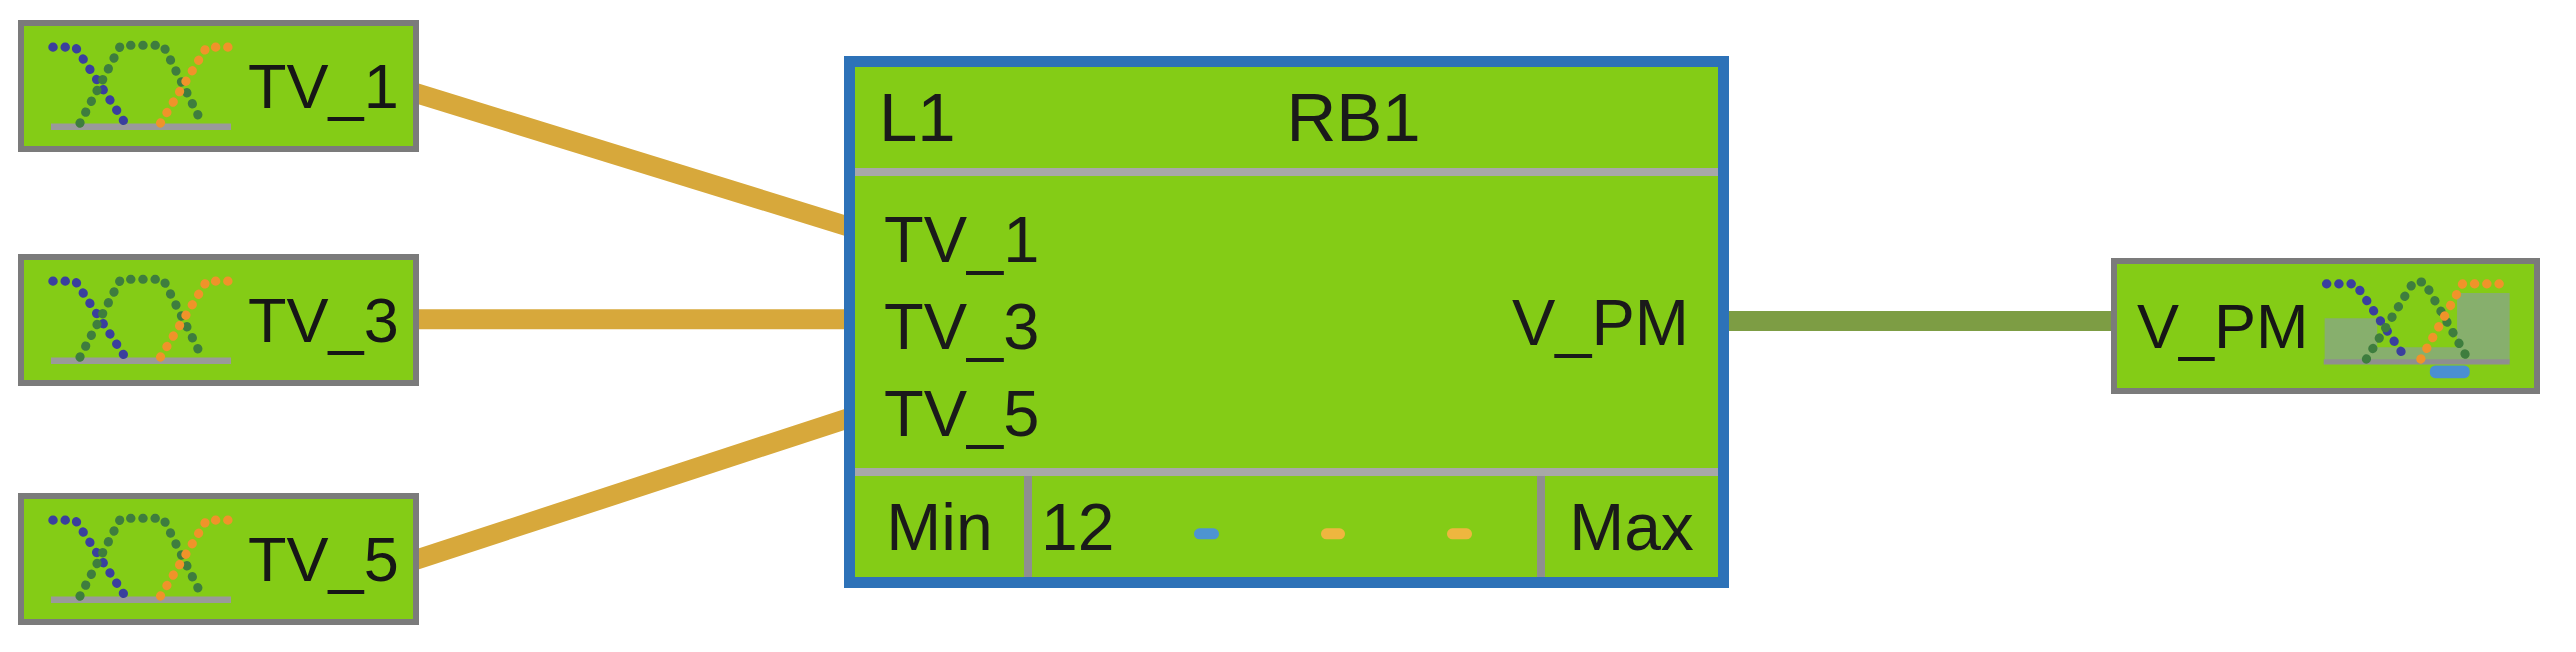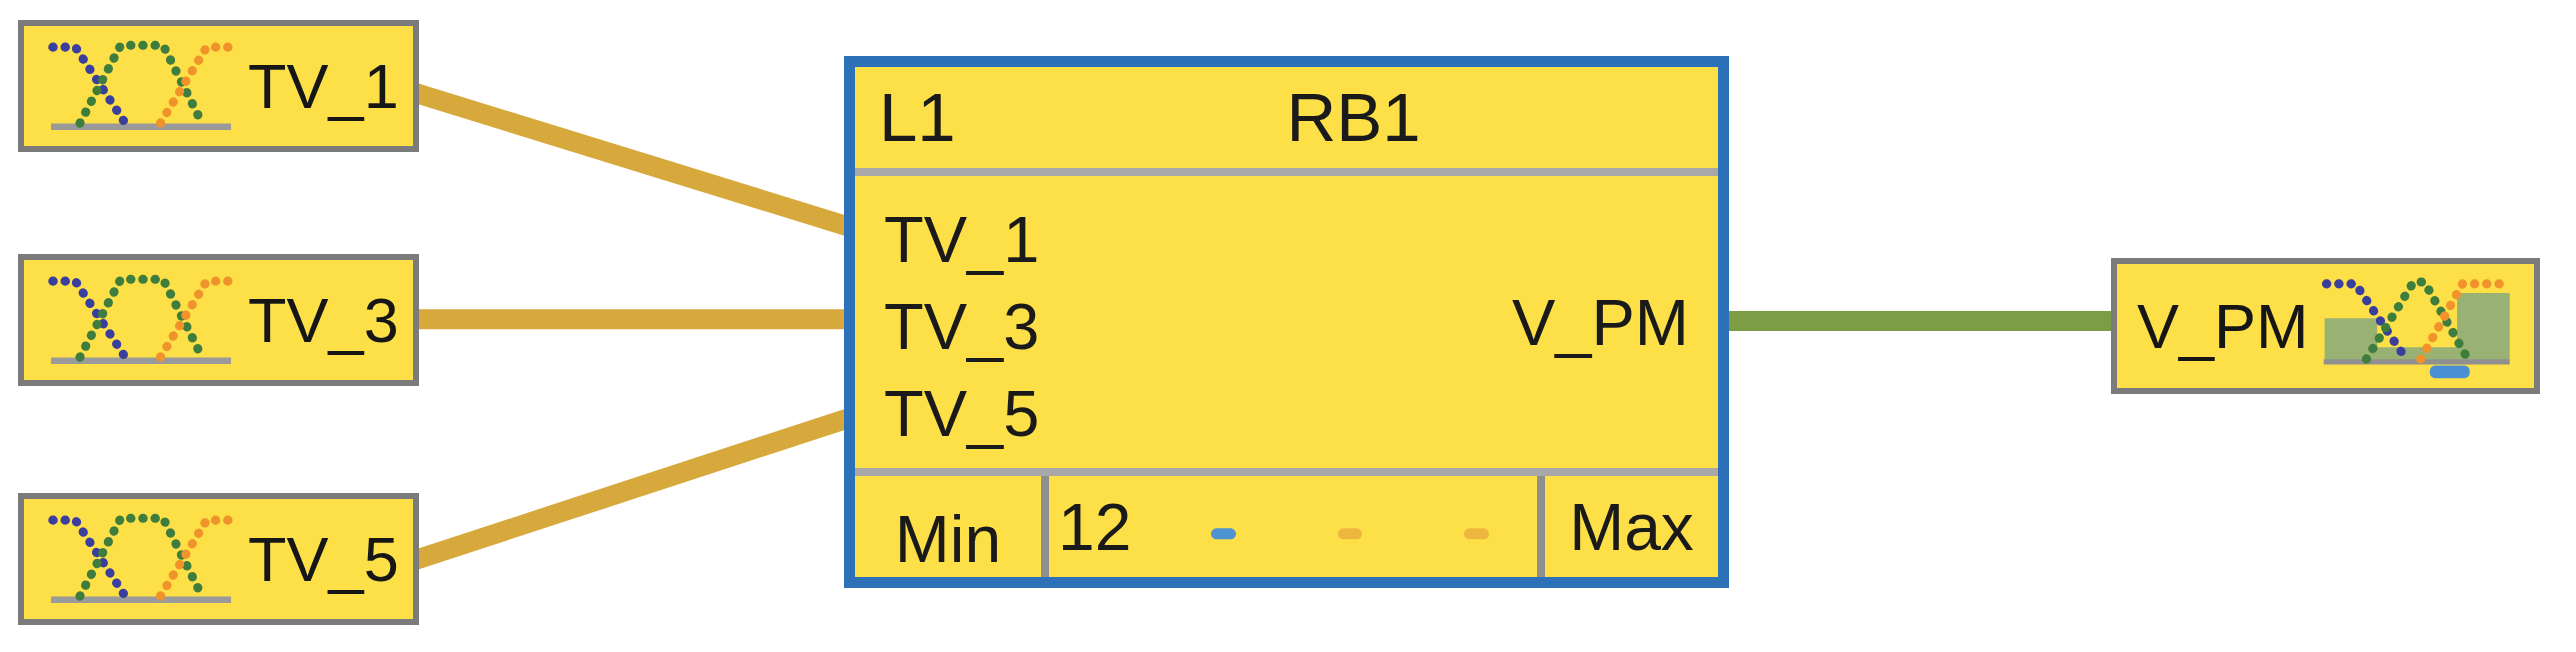--- a/index.html
+++ b/index.html
@@ -7,21 +7,21 @@
     position:relative;
     width:2576px;height:652px;
     background:#ffffff;
     font-family:"Liberation Sans",sans-serif;
     color:#1a1a1a;
     overflow:hidden;
   }
   .wires{position:absolute;left:0;top:0;z-index:1;}
   .block{
     position:absolute;
-    background:#fde047;
+    background:#84cc16;
     box-sizing:border-box;
     z-index:2;
   }
   .io-block{
     border:6.3px solid #7b7b7b;
     display:flex;
     align-items:center;
   }
   .io-block .mf-icon{margin-left:23.6px;flex:0 0 auto;}
   .io-label{
@@ -65,21 +65,21 @@
     position:absolute;right:29px;top:50%;
     transform:translateY(-50%);
     font-size:65px;white-space:nowrap;
   }
   .rb-footer{
     height:101px;
     display:flex;align-items:stretch;
     font-size:66px;
   }
   .f-cell{display:flex;align-items:center;box-sizing:border-box;}
-  .f-min{width:194px;border-right:8.2px solid #8f8f8f;justify-content:center;align-items:flex-end;}
+  .f-min{width:177px;border-right:8.2px solid #8f8f8f;justify-content:center;}
   .f-mid{flex:1;padding-left:9px;}
   .f-max{width:181px;border-left:8.2px solid #8f8f8f;justify-content:center;align-items:center;}
   .dash{
     width:24.5px;height:11.8px;border-radius:5.4px;
     display:inline-block;flex:0 0 auto;
     transform:translateY(7.3px);
   }
   .dash-blue{background:#4d94d1;margin-left:80px;}
   .dash-y1{background:#eeb63f;margin-left:102px;}
   .dash-y2{background:#eeb63f;margin-left:102px;}

